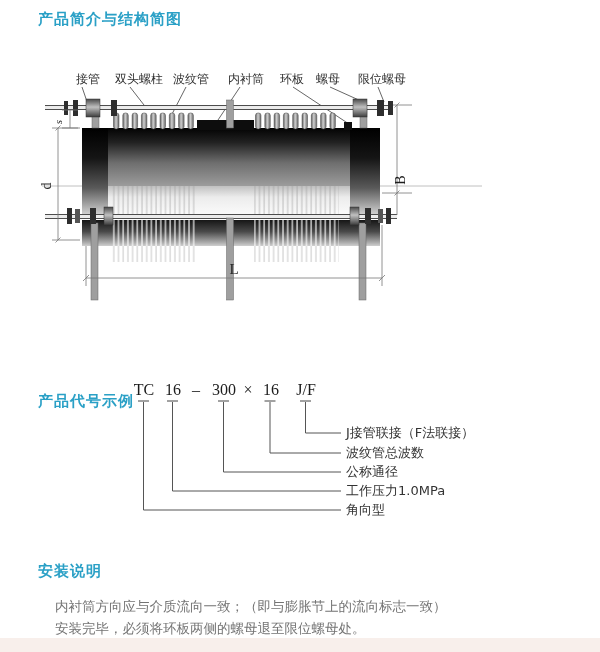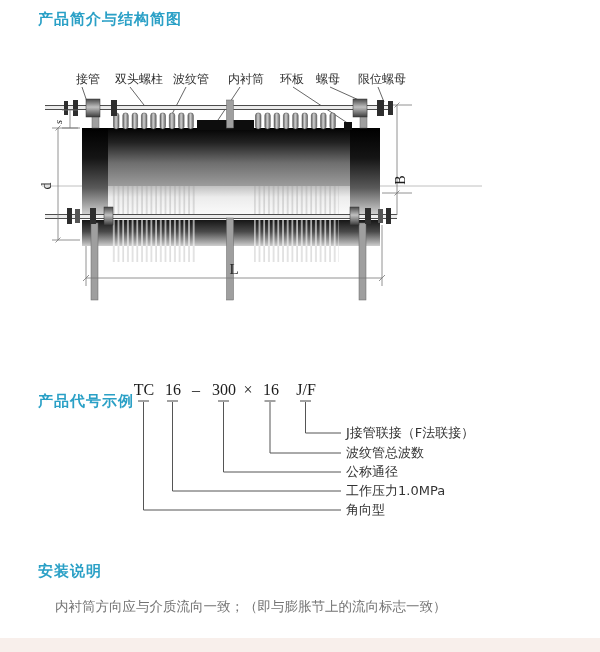--- a/index.html
+++ b/index.html
@@ -198,16 +198,17 @@
     <text class="callout" x="346" y="81" dominant-baseline="middle">波纹管总波数</text>
     <text class="callout" x="346" y="100" dominant-baseline="middle">公称通径</text>
     <text class="callout" x="346" y="119" dominant-baseline="middle">工作压力1.0MPa</text>
     <text class="callout" x="346" y="138" dominant-baseline="middle">角向型</text>
   </svg>
 
   <div id="heading-install" class="sec-heading">安装说明</div>
 
   <div id="install-text">
     <div>内衬筒方向应与介质流向一致；（即与膨胀节上的流向标志一致）</div>
+    <div>安装完毕，必须将环板两侧的螺母退至限位螺母处。</div>
   </div>
 
   <div id="footer-strip"></div>
 </div>
 
 </body></html>

